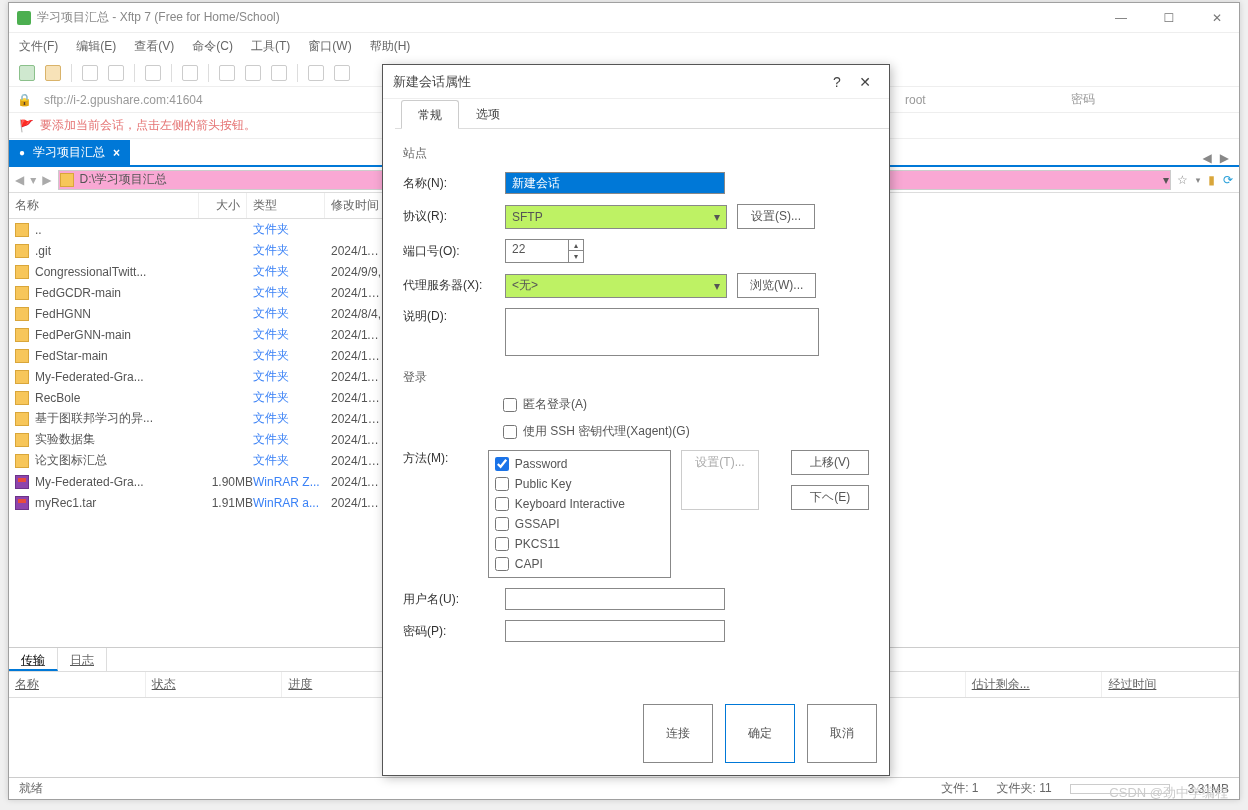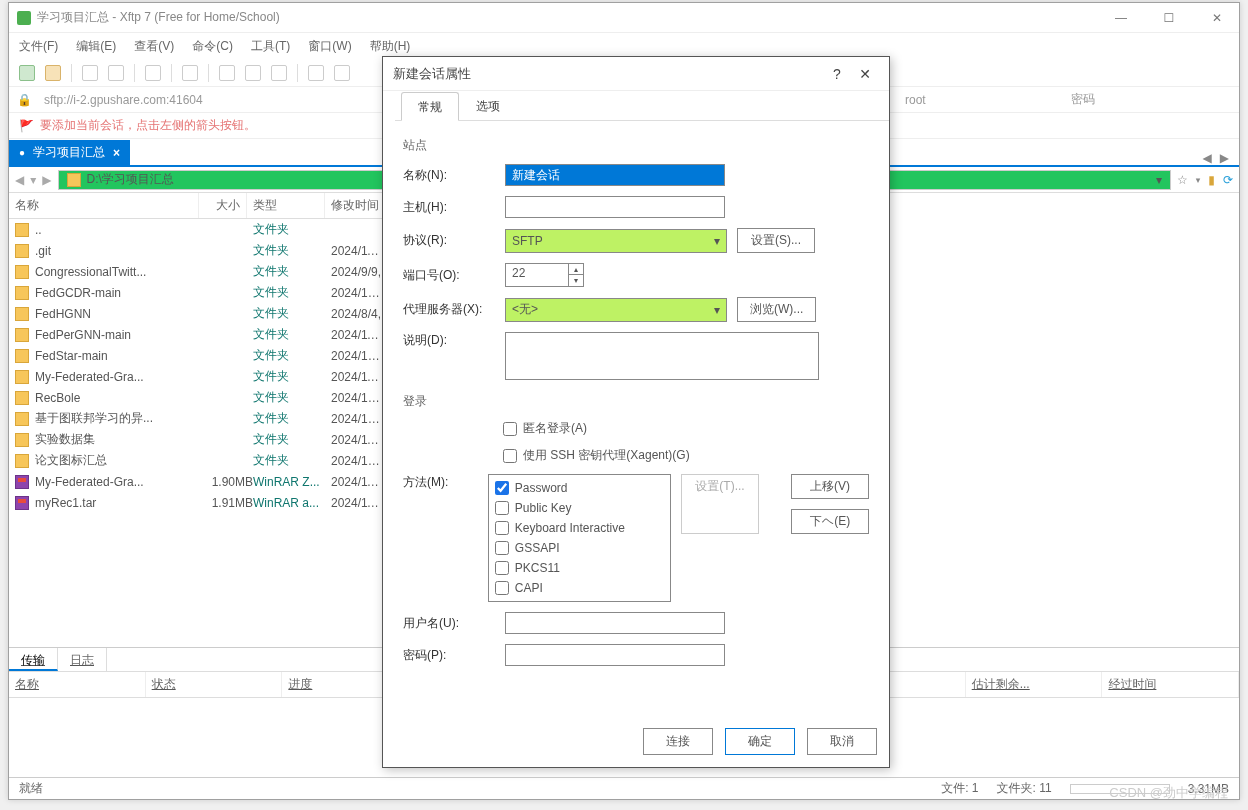--- a/index.html
+++ b/index.html
@@ -18,51 +18,51 @@
 .addr-input { flex: 1; color:#999; padding-left:6px;}
 .addr-box { width:160px; color:#999; }
 .hint-bar { height:26px; padding: 4px 10px; color:#e57373; display:flex; align-items:center; gap:6px; border-bottom:1px solid #eee;}
 .hint-bar .flag { color:#e57373; }
 .tabstrip { height:28px; background:#fff; display:flex; align-items:flex-end; border-bottom:2px solid #0078d7; }
 .tab { background:#0078d7; color:#fff; padding:4px 10px; display:flex; align-items:center; gap:8px;}
 .tab .close { font-weight:bold; }
 .tabstrip-arrows { margin-left:auto; margin-right:4px; color:#888; padding-right:6px; display:flex; gap:8px;}
 .path-row { height:26px; display:flex; align-items:center; padding:0 6px; gap:6px; border-bottom:1px solid #ddd;}
 .arrow-bt { color:#aaa; }
-.path-box { flex:1; border:1px solid #ccc; height:20px; display:flex; align-items:center; padding:0 8px; background:#22c55e;}
+.path-box { flex:1; border:1px solid #ccc; height:20px; display:flex; align-items:center; padding:0 1px; background:#f9a8d4;}
 .path-box .fico { width:14px;height:14px;background:#f7c65a;border:1px solid #d9a63a;margin-right:6px;}
 .path-icons { display:flex; gap:8px; color:#888; align-items:center;}
 .body { flex:1; display:flex; position:relative; min-height:0;}
 .left-pane { width:380px; border-right:1px solid #ccc; display:flex; flex-direction:column; overflow:hidden;}
 .listhead { display:flex; border-bottom:1px solid #ddd; background:#fff; }
 .listhead div { padding:4px 6px; border-right:1px solid #eee; color:#666; }
 .h-name { width:190px; } .h-size { width:48px; text-align:right;} .h-type { width:78px;} .h-date { flex:1; }
 .filelist { flex:1; overflow:auto; }
 .frow { display:flex; align-items:center; height:21px; padding:0 6px; }
 .frow .fname { width:190px; display:flex; align-items:center; gap:6px; overflow:hidden; white-space:nowrap; text-overflow:ellipsis;}
 .frow .fsize { width:48px; text-align:right; color:#555;}
-.frow .ftype { width:78px; color:#0f766e; overflow:hidden; white-space:nowrap; text-overflow:ellipsis;}
+.frow .ftype { width:78px; color:#3b82f6; overflow:hidden; white-space:nowrap; text-overflow:ellipsis;}
 .frow .fdate { flex:1; color:#555; overflow:hidden; white-space:nowrap; text-overflow:ellipsis;}
 .fico-folder { width:14px;height:14px;background:#f7c65a;border:1px solid #d9a63a; display:inline-block;}
 .fico-rar { width:14px;height:14px;background:#8e44ad;border:1px solid #6b338a;display:inline-block;position:relative;}
 .fico-rar::after{content:'';position:absolute;top:2px;left:2px;right:2px;height:4px;background:#e74c3c;}
 .right-pane { flex:1; position:relative; }
 .bottom-pane { height:130px; border-top:1px solid #ccc; display:flex; flex-direction:column;text-decoration:underline;}
 .bottom-tabs { height:24px; display:flex; border-bottom:1px solid #ddd; background:#fff;}
 .btab { padding:4px 12px; border-right:1px solid #ddd; color:#666;}
 .btab.active { border-bottom:2px solid #0078d7; color:#000;}
 .xferhead { display:flex; border-bottom:1px solid #ddd; }
 .xferhead div { flex:1; padding:4px 6px; border-right:1px solid #eee; color:#666; }
 .statusbar { height:22px; border-top:1px solid #ccc; display:flex; align-items:center; padding:0 10px; color:#666; font-size:12px;}
 .statusbar .sp { margin-left:auto; display:flex; gap:18px; align-items:center;}
 .prog { width:100px; height:10px; border:1px solid #ccc; }
 
 
 .dialog-overlay { position:absolute; inset:0; z-index:50; }
-.dialog { position:absolute; left:382px; top:56px; width:508px; height:712px; background:#fff; border:1px solid #555; box-shadow:2px 2px 10px rgba(0,0,0,0.25); display:flex; flex-direction:column;}
+.dialog { position:absolute; left:382px; top:64px; width:508px; height:712px; background:#fff; border:1px solid #555; box-shadow:2px 2px 10px rgba(0,0,0,0.25); display:flex; flex-direction:column;}
 .dtitle { height:34px; display:flex; align-items:center; padding:0 10px; background:#fff; border-bottom:1px solid #eee;}
 .dtitle .txt { flex:1; color:#444; font-size:13px;}
 .dtitle .dbtn { width:28px; text-align:center; color:#444; font-size:14px;}
 .dtabs { height:30px; display:flex; padding: 0 6px; border-bottom:1px solid #ddd;margin-left:12px;}
 .dtab { padding:6px 16px; color:#444; border:1px solid transparent; border-bottom:none;}
 .dtab.active { border:1px solid #ccc; border-bottom:1px solid #fff; background:#fff; border-radius:3px 3px 0 0; position:relative; top:1px;}
 .dform { flex:1; padding: 8px 20px; overflow:auto;}
 .group-label { color:#666; margin:8px 0 6px; }
 .field-row { display:flex; align-items:center; margin:10px 0; gap:10px;}
 .field-label { width:92px; color:#333; }
@@ -76,21 +76,21 @@
 .spinbt { display:flex; flex-direction:column; border:1px solid #888; border-left:none;}
 .spinbt div { width:14px; height:11px; font-size:8px; text-align:center; line-height:11px; border-bottom:1px solid #888;}
 .spinbt div:last-child{border-bottom:none;}
 .sbtn { border:1px solid #888; padding:3px 12px; background:#fff; min-width:78px; text-align:center;}
 .sbtn.disabled { color:#aaa; border-color:#ccc;}
 .textarea { border:1px solid #888; width:314px; height:48px; resize:none;}
 .chk { display:flex; align-items:center; gap:6px; }
 .chk input { width:14px; height:14px; accent-color:#1a73e8;}
 .methods { border:1px solid #888; width:222px; padding:6px; display:flex; flex-direction:column; gap:6px;}
 .dbuttons { border-top:0; padding:12px; display:flex; justify-content:flex-end; gap:12px;}
-.dbtn2 { border:1px solid #888; padding:4px 22px; background:#fff;}
+.dbtn2 { border:1px solid #888; padding:20px 22px; background:#fff;}
 .dbtn2.primary { border:1px solid #0078d7; }
 
 .watermark { position:absolute; right:20px; bottom:8px; color:#ccc; font-size:13px; pointer-events:none; z-index:100;}
 </style>
 </head>
 <body>
 
 <div class="window">
   <div class="titlebar">
     <span class="icon-app"></span>
@@ -354,24 +354,20 @@
       <div class="dtab">选项</div>
     </div>
     <div class="dform">
       <div class="group-label">站点</div>
 
       <div class="field-row">
         <span class="field-label">名称(N):</span>
         <span class="tinput wide selected">新建会话</span>
       </div>
       <div class="field-row">
-        <span class="field-label">主机(H):</span>
-        <input class="tinput wide" style="">
-      </div>
-      <div class="field-row">
         <span class="field-label">协议(R):</span>
         <div class="tsel">
           <span>SFTP</span>
           <span class="ar">▾</span>
         </div>
         <span class="sbtn">设置(S)...</span>
       </div>
       <div class="field-row">
         <span class="field-label">端口号(O):</span>
         <div class="portspin">

